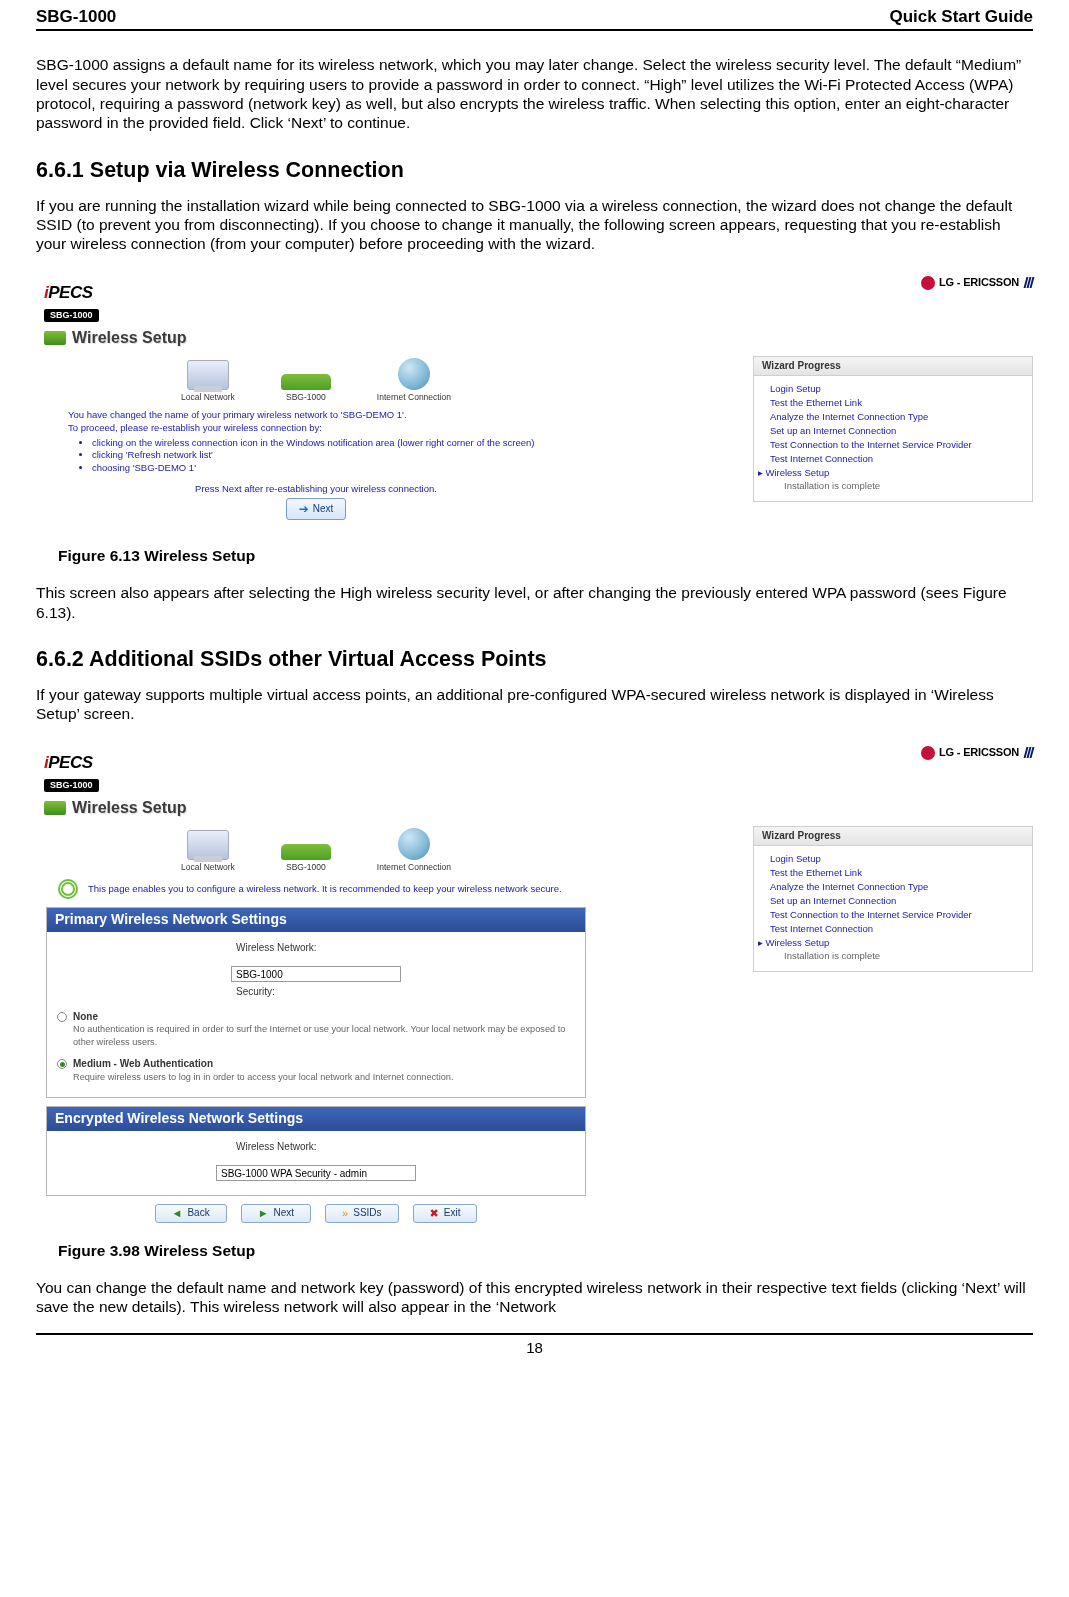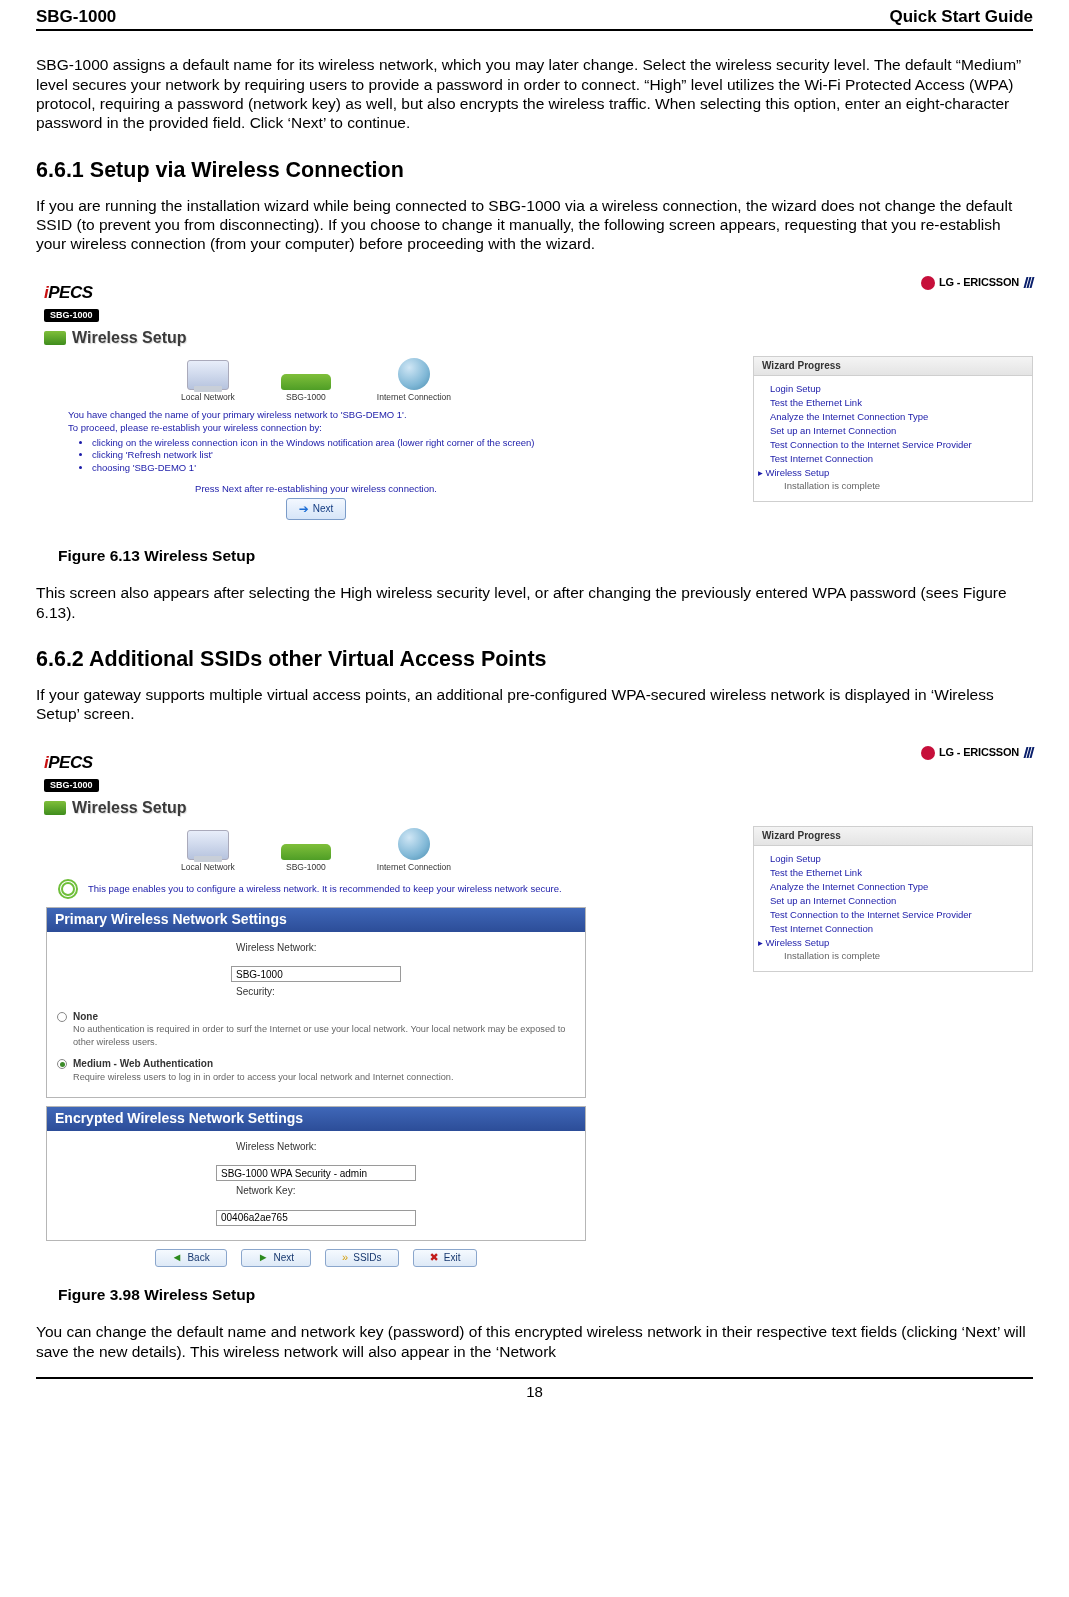--- a/index.html
+++ b/index.html
@@ -316,24 +316,20 @@
           </div>
         </div>
 
         <div class="settings-box">
           <div class="settings-head">Encrypted Wireless Network Settings</div>
           <div class="settings-body">
             <div class="form-row">
               <div class="form-lbl">Wireless Network:</div>
               <input class="tiny-input" style="width: 200px;" type="text" value="SBG-1000 WPA Security - admin">
             </div>
-            <div class="form-row">
-              <div class="form-lbl">Network Key:</div>
-              <input class="tiny-input" style="width: 200px;" type="text" value="00406a2ae765">
-            </div>
           </div>
         </div>
 
         <div class="btn-row">
           <span class="btn">
               <span class="bicon green">◄</span>
               <span>Back</span>
             </span>
           <span class="btn">
               <span class="bicon green">►</span>

